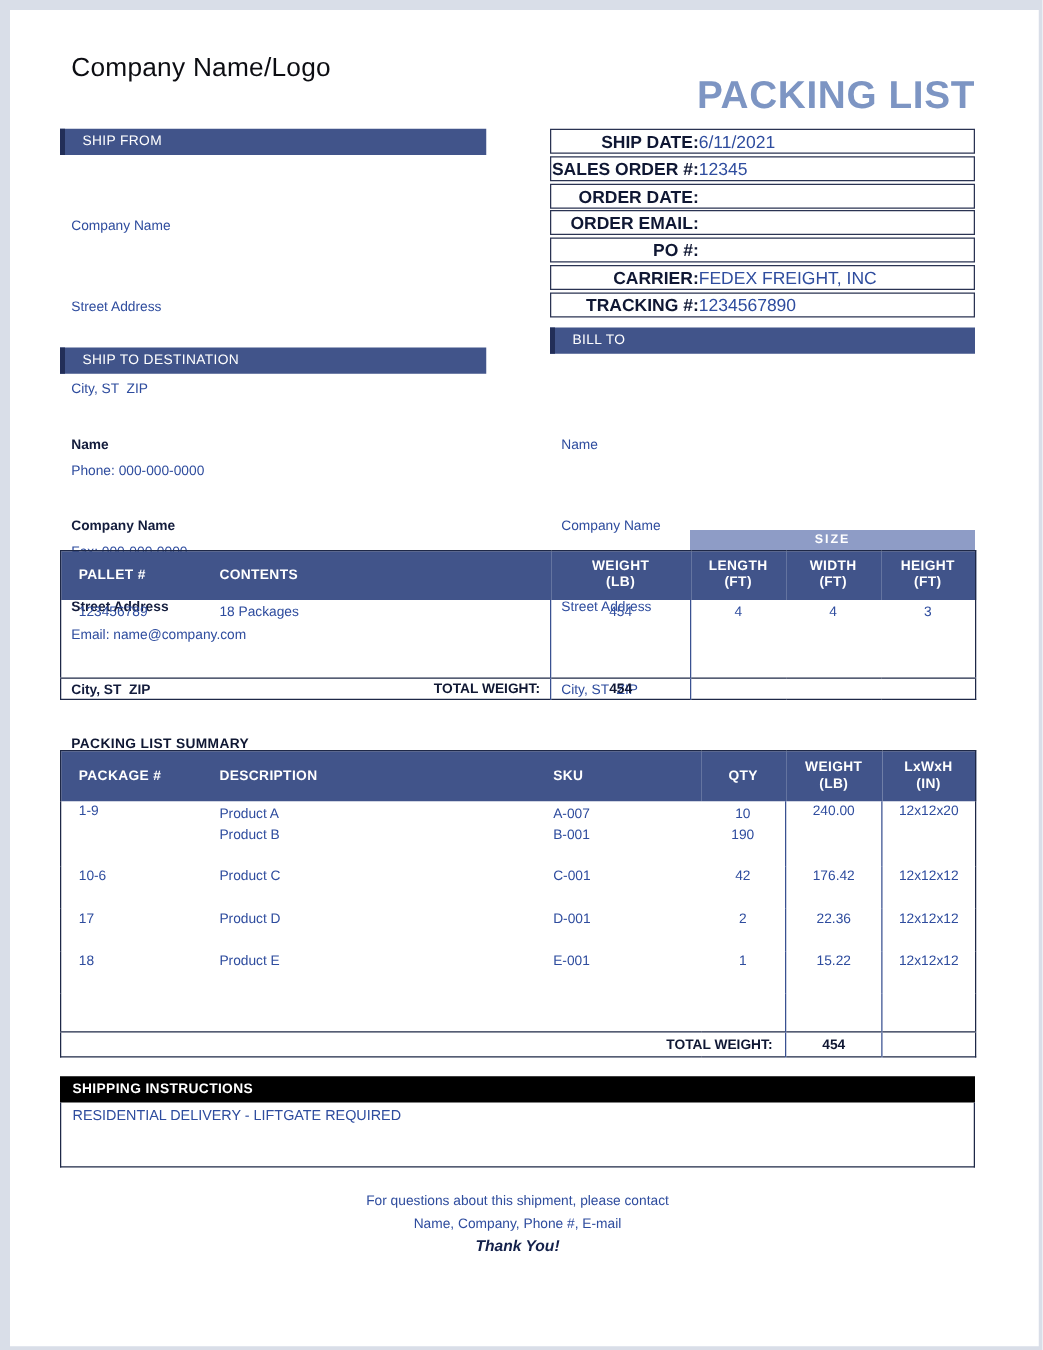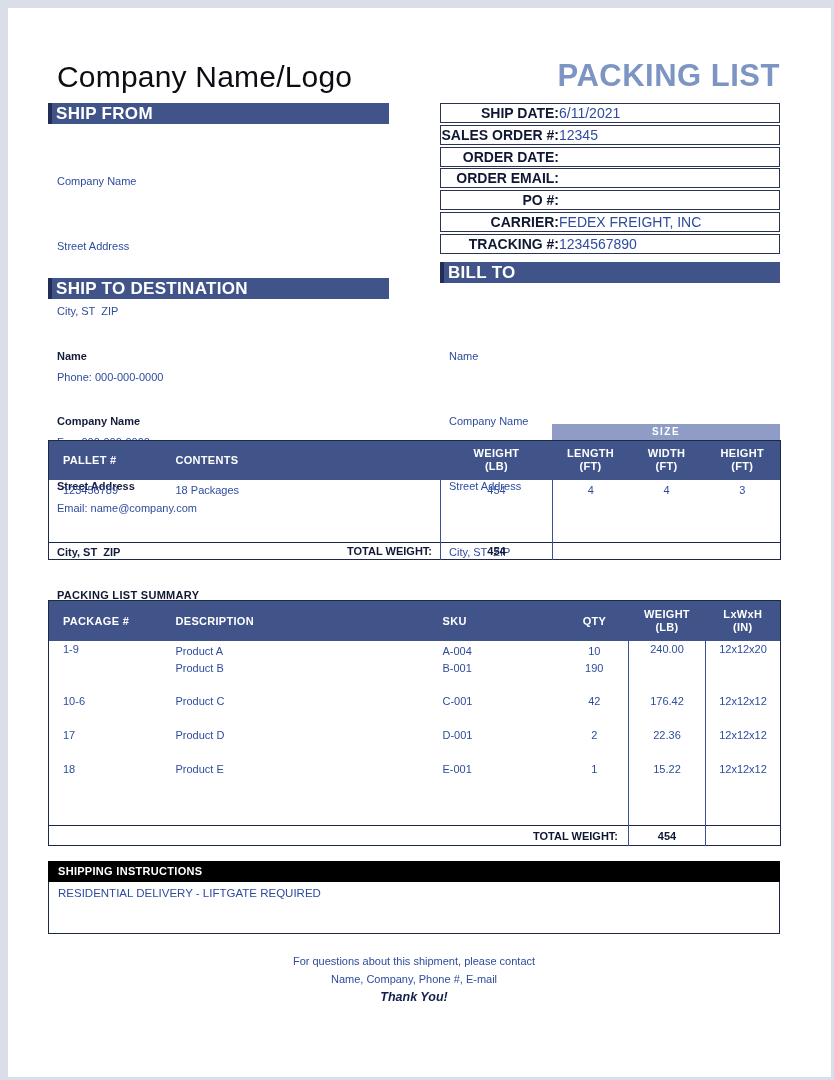--- a/index.html
+++ b/index.html
@@ -9,34 +9,34 @@
     background: #d9dee8;
     font-family: "Liberation Sans", sans-serif;
   }
   .page {
     position: absolute; left: 8px; top: 8px;
     width: 823px; height: 1069px;
     background: #ffffff;
   }
   
   .company-title {
-    position: absolute; left: 49px; top: 52px;
-    font-size: 30px; color: #0c0d12; letter-spacing: 0.2px;
+    position: absolute; left: 49px; top: 35px;
+    font-size: 21px; color: #0c0d12; letter-spacing: 0.2px;
   }
   .doc-title {
     position: absolute; right: 51px; top: 50px;
     font-size: 31px; font-weight: bold; color: #7d95c3; letter-spacing: 0.5px;
   }
   
   .bar {
     position: absolute; height: 21px;
     background: #41548a;
     border-left: 4px solid #222e58;
-    color: #ffffff; font-weight: bold; font-size: 17px;
-    line-height: 21px; padding-left: 4px; letter-spacing: 0.3px;
+    color: #ffffff; font-weight: normal; font-size: 11px;
+    line-height: 21px; padding-left: 14px; letter-spacing: 0.3px;
   }
   .bar-shipfrom { left: 40px; top: 95px;  width: 341px; }
   .bar-shipto   { left: 40px; top: 270px; width: 341px; }
   .bar-billto   { left: 432px; top: 254px; width: 340px; }
   
   .addr { position: absolute; font-size: 11px; line-height: 21.8px; white-space: pre-wrap; }
   .addr-from { left: 49px;  top: 119px; color: #2e4c9e; }
   .addr-to   { left: 49px;  top: 294px; color: #131c3c; font-weight: bold; }
   .addr-bill { left: 441px; top: 294px; color: #2e4c9e; }
   
@@ -242,21 +242,21 @@
         <div>(IN)</div>
       </th>
     </tr>
     <tr class="row-pkg row-tall">
       <td class="padL">1-9</td>
       <td class="line2">
         <div>Product A</div>
         <div>Product B</div>
       </td>
       <td class="padS line2">
-        <div>A-004</div>
+        <div>A-007</div>
         <div>B-001</div>
       </td>
       <td class="ctr line2">
         <div>10</div>
         <div>190</div>
       </td>
       <td class="ctr bl">240.00</td>
       <td class="ctr bl">12x12x20</td>
     </tr>
     <tr class="row-pkg row-mid">

